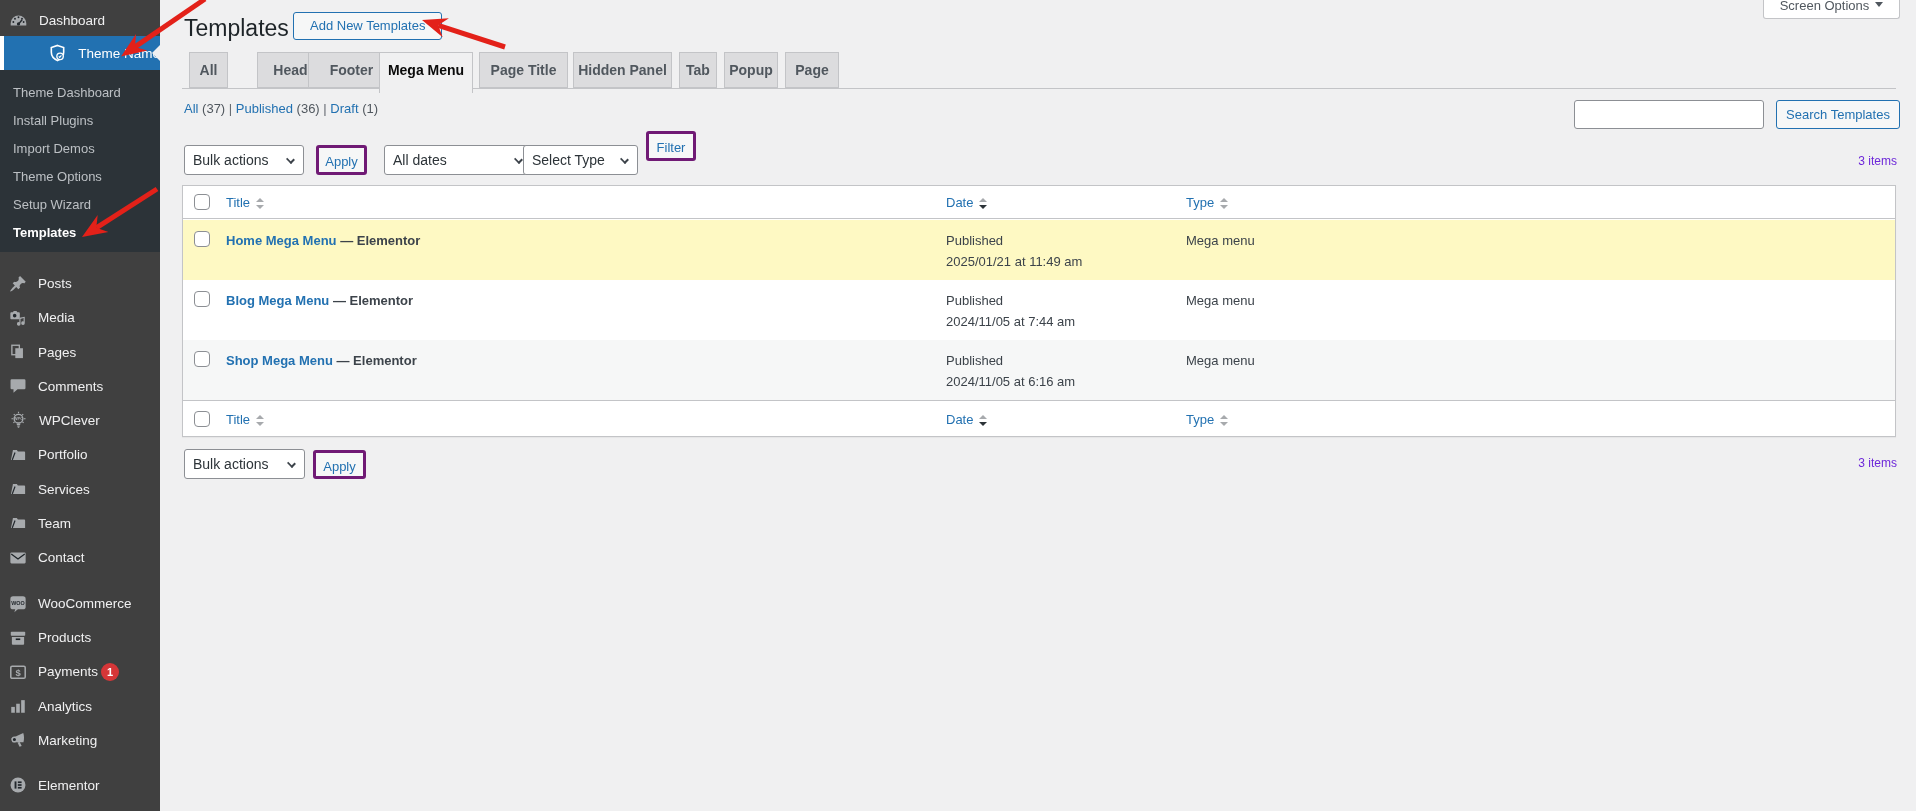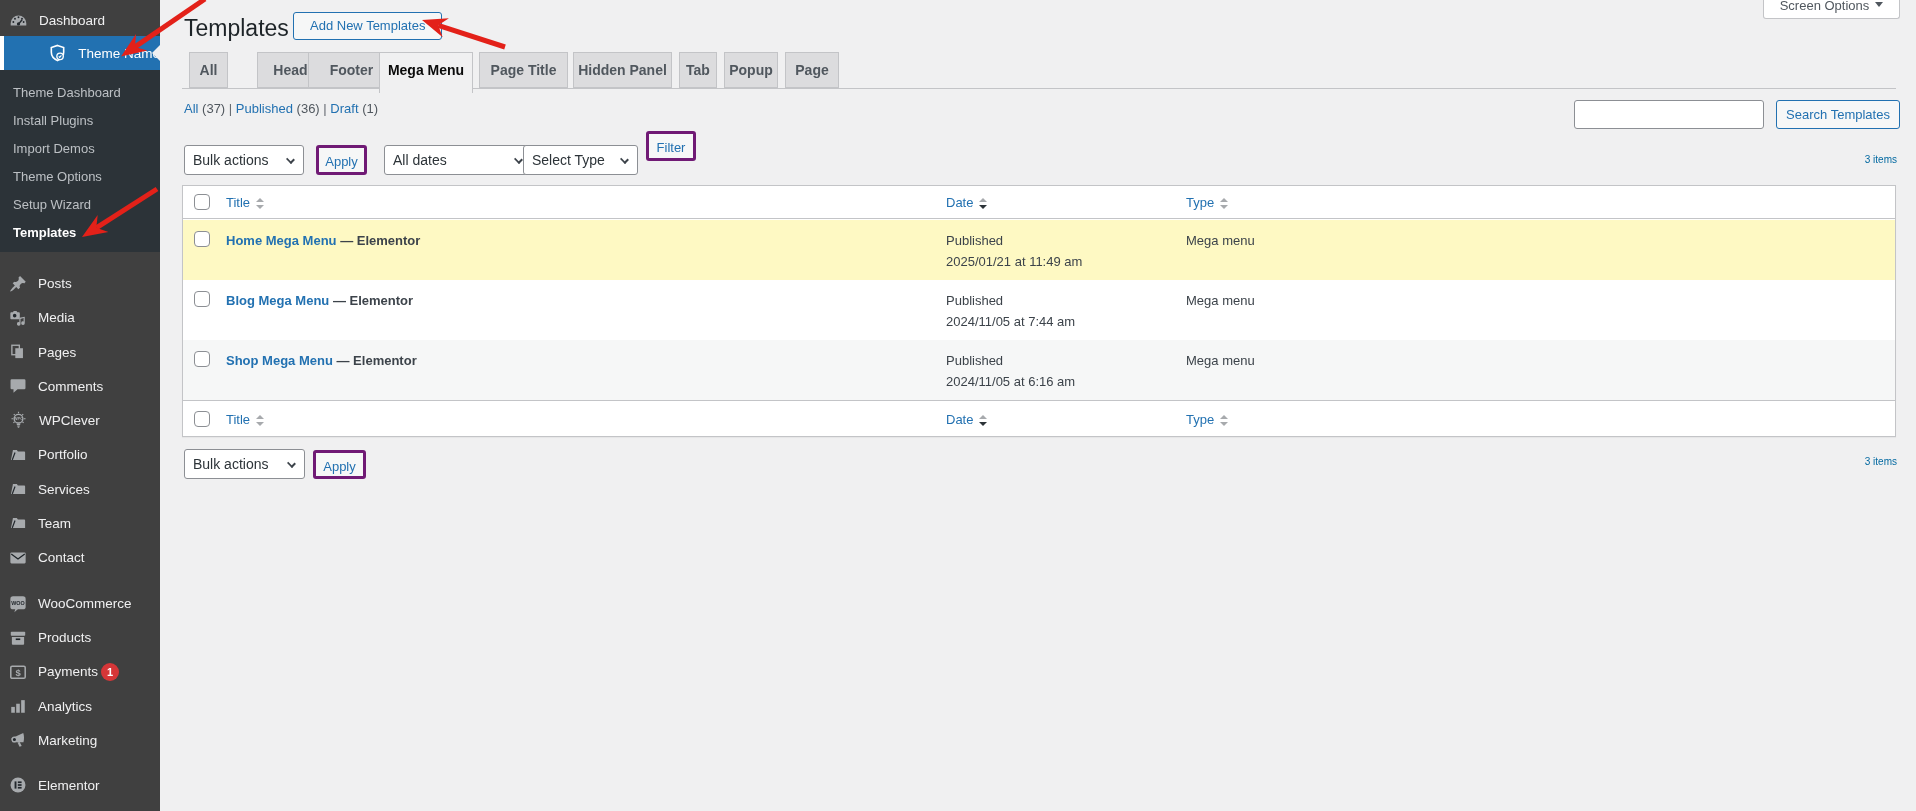--- a/index.html
+++ b/index.html
@@ -40,21 +40,21 @@
 #subsub .sep { color:#646970; }
 
 
 #searchbox { left:1414px; top:100px; width:190px; height:29px; background:#fff; border:1px solid #8c8f94; border-radius:3px; }
 #searchbtn { left:1616px; top:100px; width:124px; height:29px; line-height:27px; text-align:center; border:1px solid #2271b1; border-radius:3px; background:#f6f7f7; color:#2271b1; font-size:13px; }
 
 
 .sel { height:30px; background:#fff; border:1px solid #8c8f94; border-radius:3px; font-size:14px; color:#2c3338; line-height:28px; padding-left:8px; position:absolute; }
 .sel .chev { position:absolute; right:9px; top:11px; width:7px; height:7px; border-right:2px solid #3c434a; border-bottom:2px solid #3c434a; transform:rotate(45deg) scaleY(0.8); transform-origin:center; margin-top:-1px; }
 .btn2 { height:30px; line-height:28px; text-align:center; border:3px solid #701a75; border-radius:3px; background:#f6f7f7; color:#2271b1; font-size:13px; position:absolute; }
-.items { font-size:10px; color:#0369a1; position:absolute; }
+.items { font-size:12px; color:#6d28d9; position:absolute; }
 
 
 #tbl { left:22px; top:185px; width:1714px; height:252px; background:#fff; border:1px solid #c3c4c7; box-shadow:0 1px 1px rgba(0,0,0,.04); }
 .trow { position:absolute; left:0; width:1712px; }
 .cb { position:absolute; width:16px; height:16px; background:#fff; border:1px solid #8c8f94; border-radius:4px; }
 .thead a { color:#2271b1; font-size:13px; }
 .sort { display:inline-block; vertical-align:middle; margin-left:6px; width:8px; }
 .sort i { display:block; width:0; height:0; border:4px solid transparent; }
 .sort .up { border-bottom:4px solid #a7aaad; border-top:none; margin-bottom:3px; }
 .sort .dn { border-top:4px solid #a7aaad; border-bottom:none; }

